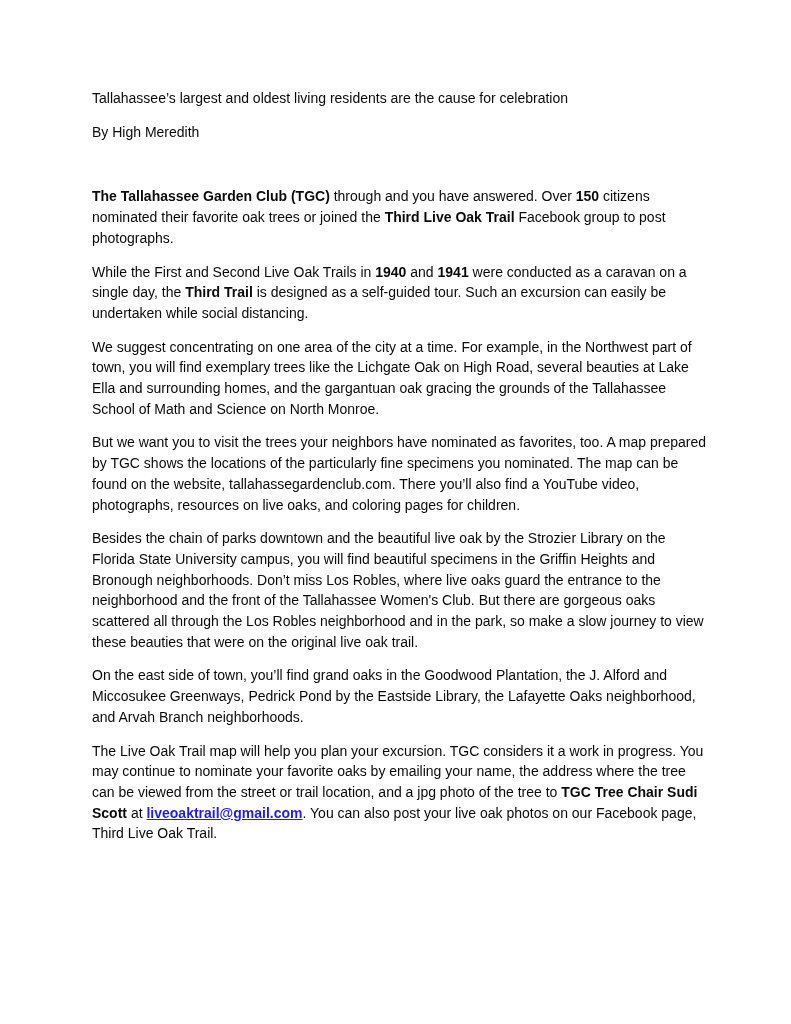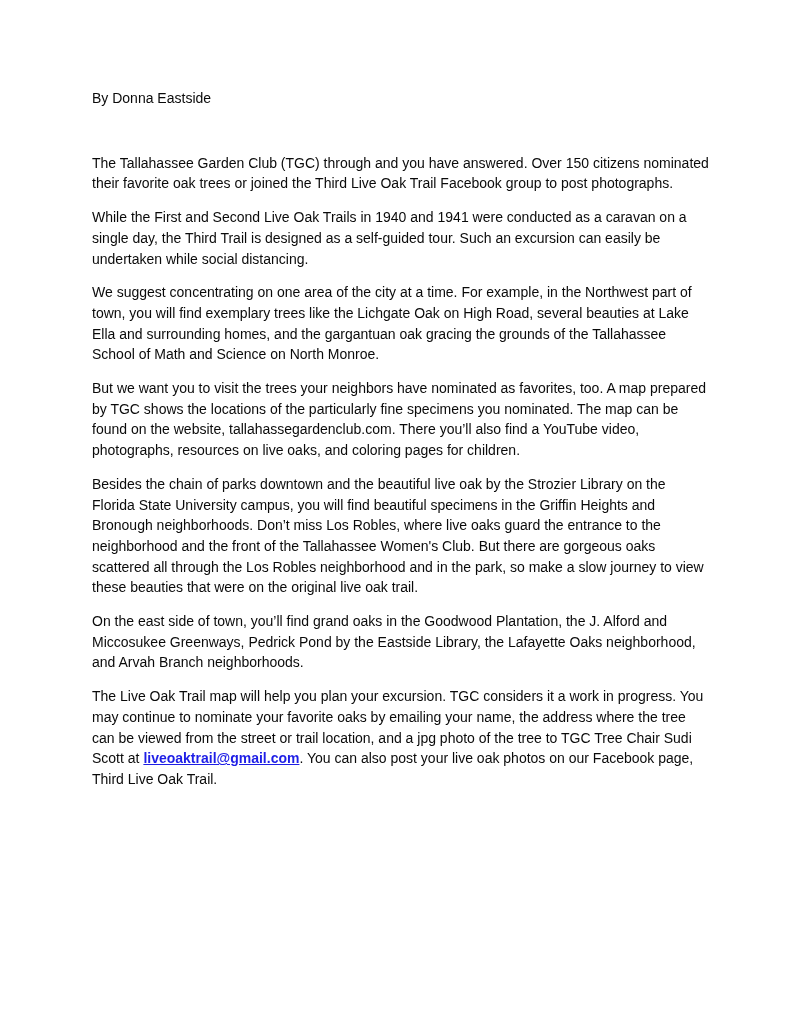--- a/index.html
+++ b/index.html
@@ -26,35 +26,36 @@
     font-size: 14px;
     line-height: 20.7px;
     font-weight: normal;
     white-space: pre-wrap;
     color: #0a0a0a;
   }
   .spacer-par {
     height: 31px;
   }
   .seg-bold {
-    font-weight: normal;
+    font-weight: bold;
     margin-top: 36px;
   }
   .seg-link {
     font-weight: bold;
     text-decoration: underline;
     cursor: pointer;
     margin-top: 40px;
   }
 </style>
 </head>
 <body>
 
 <div class="page-content">
-  <p class="doc-byline">By Donna Eastside</p>
+  <p class="doc-title">Tallahassee’s largest and oldest living residents are the cause for celebration</p>
+  <p class="doc-byline">By High Meredith</p>
   <div class="spacer-par"></div>
   <div id="paragraphs">
       <p class="doc-par"><strong class="seg-bold">The Tallahassee Garden Club (TGC)</strong><span> through and you have answered. Over </span><strong class="seg-bold">150</strong><span> citizens nominated their favorite oak trees or joined the </span><strong class="seg-bold">Third Live Oak Trail</strong><span> Facebook group to post photographs.</span></p>
       <p class="doc-par"><span>While the First and Second Live Oak Trails in </span><strong class="seg-bold">1940</strong><span> and </span><strong class="seg-bold">1941</strong><span> were conducted as a caravan on a single day, the </span><strong class="seg-bold">Third Trail</strong><span> is designed as a self-guided tour. Such an excursion can easily be undertaken while social distancing.</span></p>
       <p class="doc-par"><span>We suggest concentrating on one area of the city at a time. For example, in the Northwest part of town, you will find exemplary trees like the Lichgate Oak on High Road, several beauties at Lake Ella and surrounding homes, and the gargantuan oak gracing the grounds of the Tallahassee School of Math and Science on North Monroe.</span></p>
       <p class="doc-par"><span>But we want you to visit the trees your neighbors have nominated as favorites, too. A map prepared by TGC shows the locations of the particularly fine specimens you nominated. The map can be found on the website, tallahassegardenclub.com. There you’ll also find a YouTube video, photographs, resources on live oaks, and coloring pages for children.</span></p>
       <p class="doc-par"><span>Besides the chain of parks downtown and the beautiful live oak by the Strozier Library on the Florida State University campus, you will find beautiful specimens in the Griffin Heights and Bronough neighborhoods. Don’t miss Los Robles, where live oaks guard the entrance to the neighborhood and the front of the Tallahassee Women's Club. But there are gorgeous oaks scattered all through the Los Robles neighborhood and in the park, so make a slow journey to view these beauties that were on the original live oak trail.</span></p>
       <p class="doc-par"><span>On the east side of town, you’ll find grand oaks in the Goodwood Plantation, the J. Alford and Miccosukee Greenways, Pedrick Pond by the Eastside Library, the Lafayette Oaks neighborhood, and Arvah Branch neighborhoods.</span></p>
       <p class="doc-par"><span>The Live Oak Trail map will help you plan your excursion. TGC considers it a work in progress. You may continue to nominate your favorite oaks by emailing your name, the address where the tree can be viewed from the street or trail location, and a jpg photo of the tree to </span><strong class="seg-bold">TGC Tree Chair Sudi Scott</strong><span> at </span><a class="seg-link" style="color: rgb(30, 30, 230);">liveoaktrail@gmail.com</a><span>. You can also post your live oak photos on our Facebook page, Third Live Oak Trail.</span></p>
     </div>

